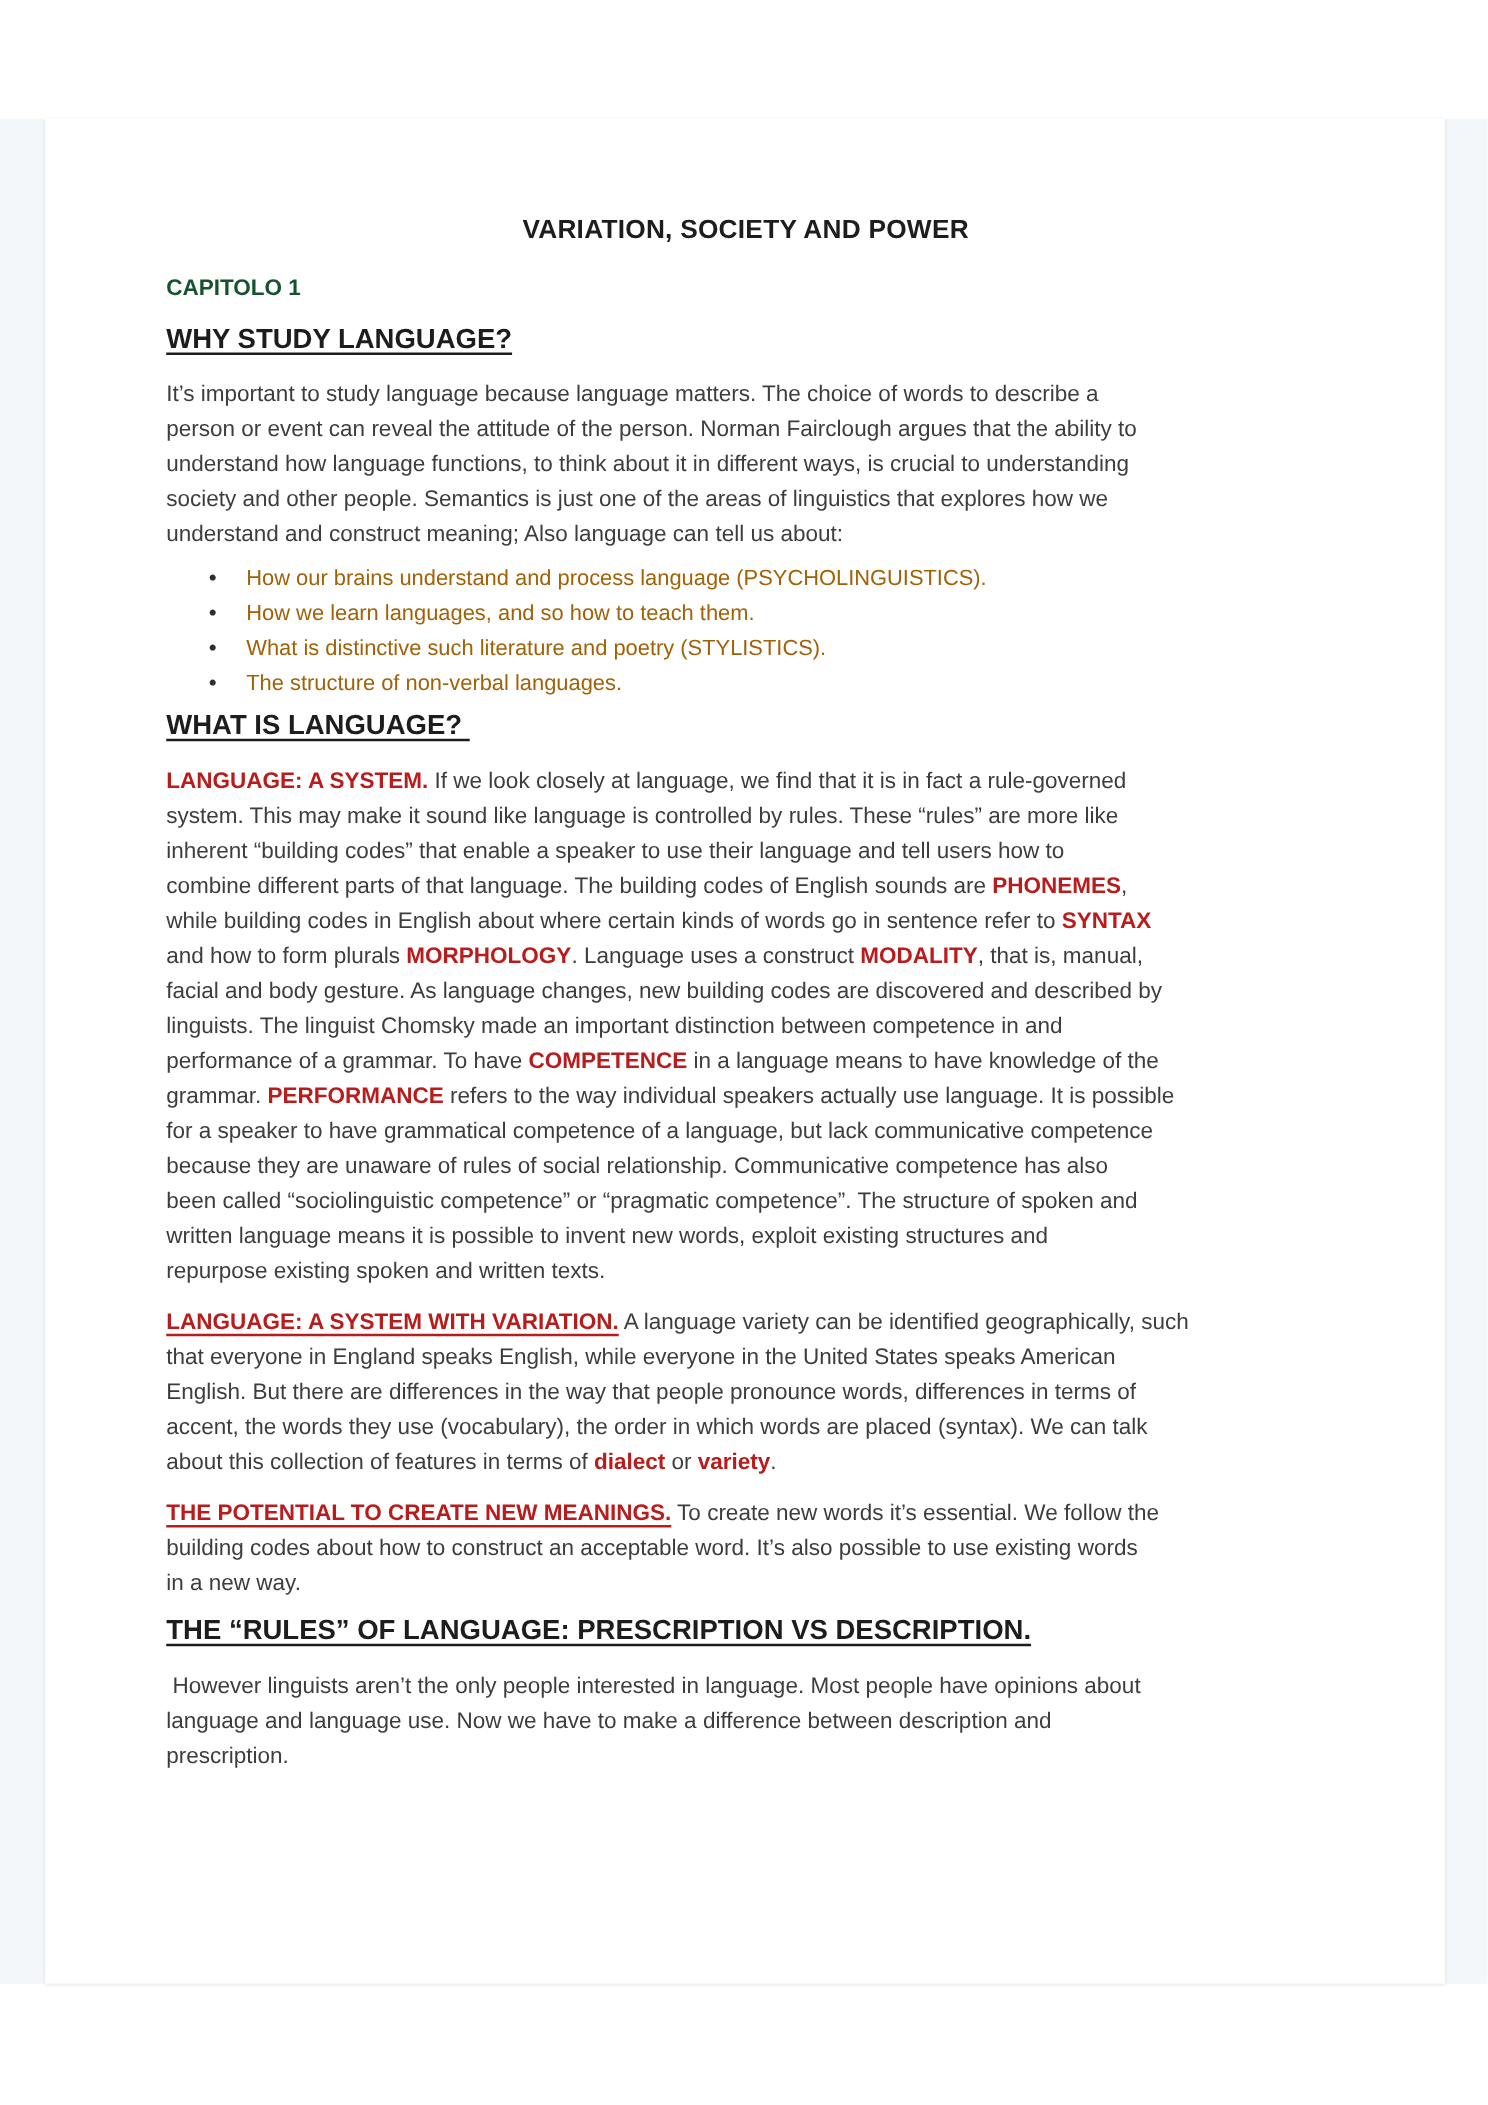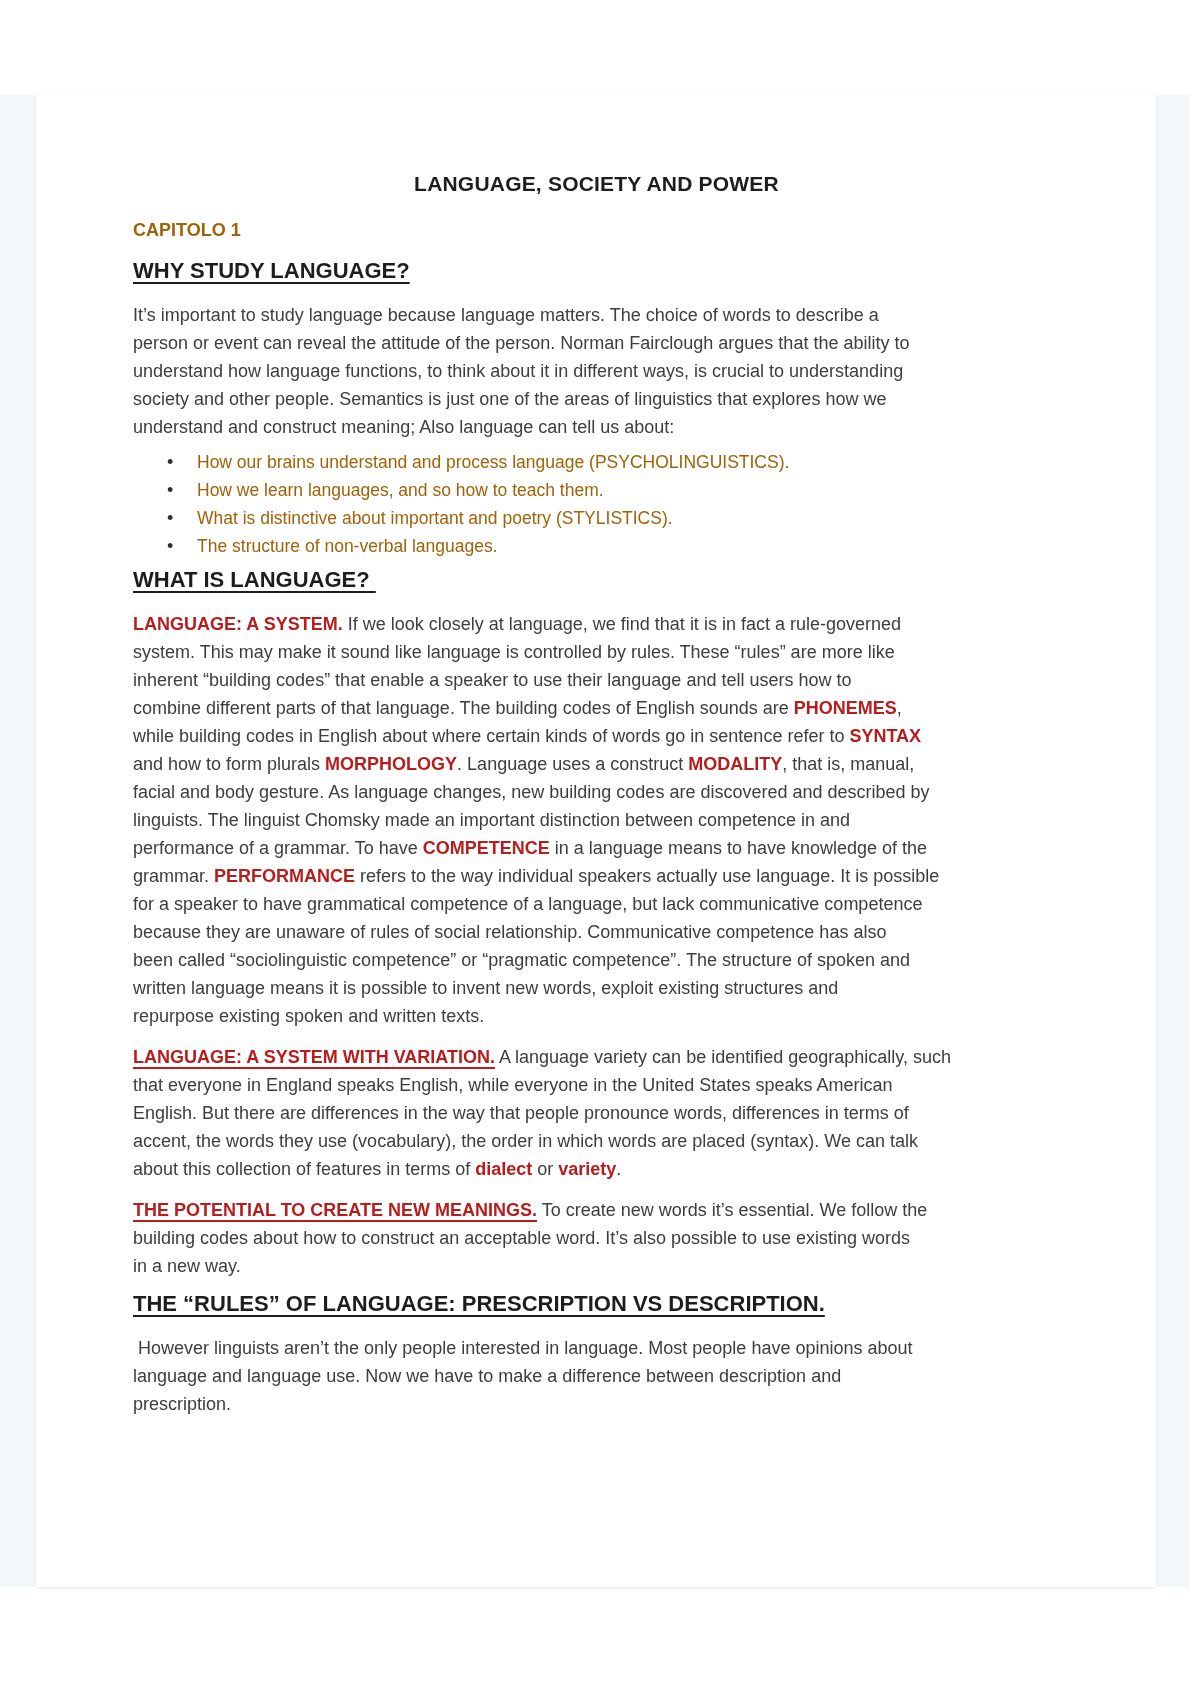--- a/index.html
+++ b/index.html
@@ -4,51 +4,51 @@
 <style>
   html,body{margin:0;padding:0;background:#ffffff;width:1190px;height:1684px;overflow:hidden;}
   .canvas{position:absolute;top:95px;left:0;width:1190px;height:1492px;background:#f4f7f9;}
   .sheet{
     position:absolute;left:36px;top:0;width:1120px;height:1492px;background:#ffffff;
     box-sizing:border-box;padding:76px 96px 0 97px;
     box-shadow:0 1px 3px rgba(0,0,0,0.10);
     font-family:"Liberation Sans",sans-serif;
   }
   .title{margin:0 0 22px;font-size:21px;line-height:26px;font-weight:bold;text-align:center;color:#1d1d1d;letter-spacing:0.2px;}
-  .chapter{margin:0 0 19px;font-size:18px;line-height:22px;font-weight:bold;color:#a16207;}
+  .chapter{margin:0 0 19px;font-size:18px;line-height:22px;font-weight:bold;color:#14532d;}
   h2.sect{margin:0 0 19px;font-size:22px;line-height:22px;font-weight:bold;color:#1d1d1d;
     text-decoration:underline;text-underline-offset:4px;text-decoration-thickness:1.6px;}
   h2.after-list{margin-top:9px;}
   p.body{margin:0 0 13px;font-size:18px;line-height:28px;color:#3d3d3d;white-space:pre-line;}
   p.mb-s{margin-bottom:7px;}
   p.body .b{font-weight:bold;color:#b91c1c;}
   p.body .u{text-decoration:underline;text-underline-offset:4px;text-decoration-thickness:1.6px;margin-top:16px;}
   ul.topics{margin:0 0 9px;padding:0;list-style:none;}
   ul.topics li{position:relative;padding-left:64px;font-size:17.5px;line-height:28px;color:#a16207;}
   ul.topics li::before{content:"\2022";position:absolute;left:34px;top:0;color:#2e2e2e;font-size:18px;}
 </style>
 </head>
 <body>
 
 <div class="canvas">
   <div class="sheet">
-    <h1 class="title">LANGUAGE, SOCIETY AND POWER</h1>
+    <h1 class="title">VARIATION, SOCIETY AND POWER</h1>
     <div class="chapter">CAPITOLO 1</div>
 
     <h2 class="sect">WHY STUDY LANGUAGE?</h2>
     <p class="body mb-s"><span>It’s important to study language because language matters. The choice of words to describe a
 person or event can reveal the attitude of the person. Norman Fairclough argues that the ability to
 understand how language functions, to think about it in different ways, is crucial to understanding
 society and other people. Semantics is just one of the areas of linguistics that explores how we
 understand and construct meaning; Also language can tell us about:</span></p>
 
     <ul class="topics">
       <li>How our brains understand and process language (PSYCHOLINGUISTICS).</li>
       <li>How we learn languages, and so how to teach them.</li>
-      <li>What is distinctive about important and poetry (STYLISTICS).</li>
+      <li>What is distinctive such literature and poetry (STYLISTICS).</li>
       <li>The structure of non-verbal languages.</li>
     </ul>
 
     <h2 class="sect after-list">WHAT IS LANGUAGE?&nbsp;</h2>
     <p class="body"><span class="b">LANGUAGE: A SYSTEM.</span><span> If we look closely at language, we find that it is in fact  a rule-governed
 system. This may make it sound like language is controlled by rules. These “rules” are more like
 inherent “building codes” that enable a speaker to use their language and tell users how to
 combine different parts of that language. The building codes of English sounds are </span><span class="b">PHONEMES</span><span>,
 while building codes in English about where certain kinds of words go in sentence refer to </span><span class="b">SYNTAX</span><span>
 and how to form plurals </span><span class="b">MORPHOLOGY</span><span>. Language uses a construct </span><span class="b">MODALITY</span><span>, that is, manual,

